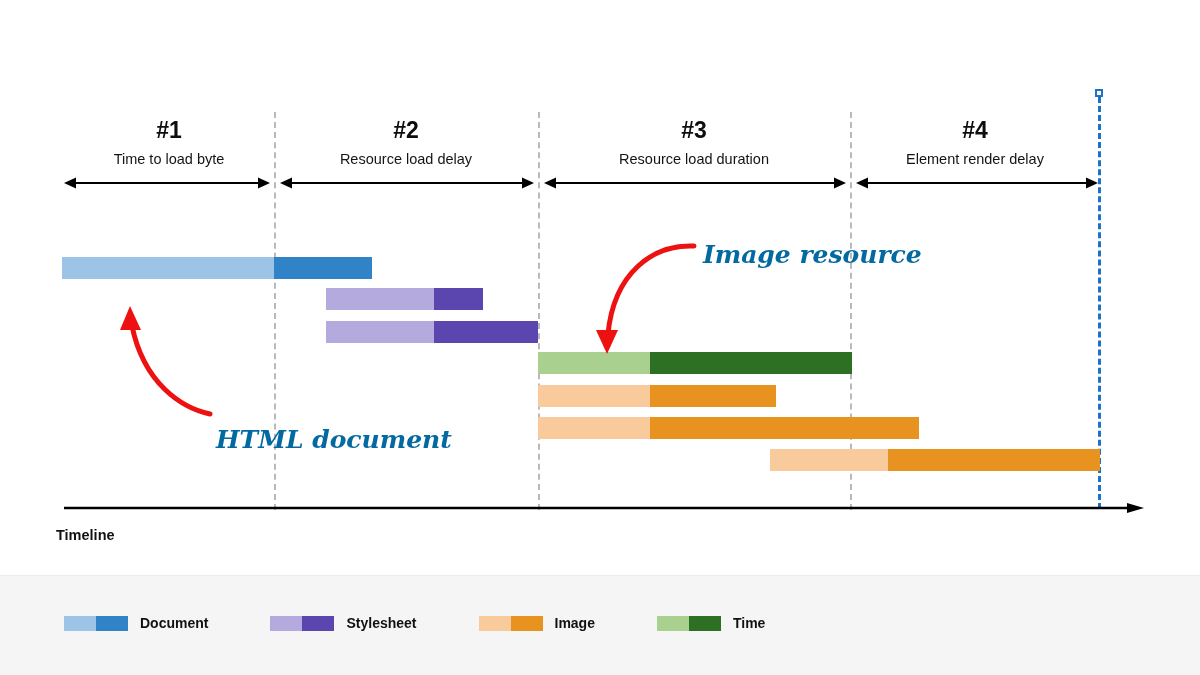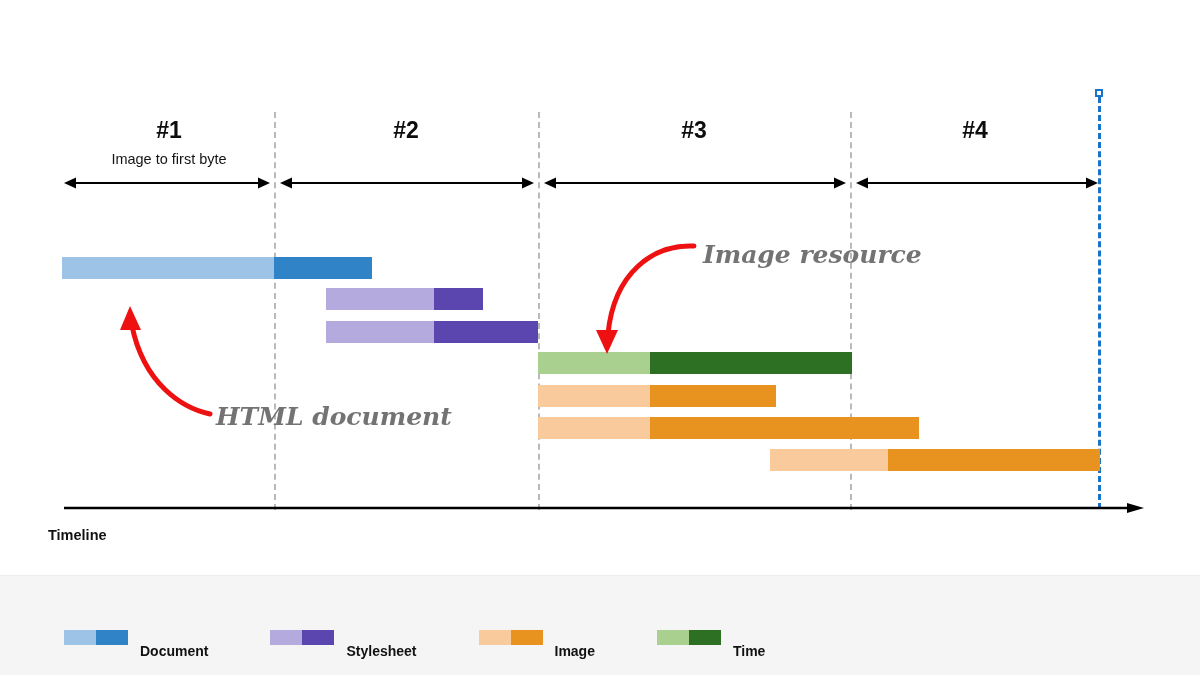--- a/index.html
+++ b/index.html
@@ -103,30 +103,30 @@
   #axis {
     position: absolute;
     left: 64px;
     top: 503px;
     width: 1080px;
     height: 12px;
   }
   #axis svg { display: block; }
   #timeline-label {
     position: absolute;
-    left: 48px;
+    left: 56px;
     top: 527px;
     font-size: 14.5px;
     font-weight: bold;
     color: #111111;
   }
   
   .annot {
     position: absolute;
-    color: #737373;
+    color: #0369a1;
     font-family: "DejaVu Serif", serif;
     font-style: italic;
     font-weight: bold;
     font-size: 25px;
     white-space: nowrap;
   }
   .annot-arrow {
     position: absolute;
   }
   .annot-arrow svg { display: block; overflow: visible; }
@@ -152,73 +152,75 @@
   .legend-swatch span {
     width: 50%;
     height: 100%;
     box-sizing: border-box;
   }
   .legend-label {
     font-size: 14px;
     font-weight: bold;
     color: #111111;
     white-space: nowrap;
-    margin-top: 28px;
   }
 </style>
 </head>
 <body>
 
 <div id="stage">
 
   <div id="footer-band"></div>
 
   <div id="lcp-square"></div>
   <div id="lcp-line"></div>
 
   <div class="divider" style="left:274px;"></div>
   <div class="divider" style="left:538px;"></div>
   <div class="divider" style="left:850px;"></div>
 
   <div class="phase" style="left:64px; width:210px;">
     <div class="phase-num">#1</div>
-    <div class="phase-name">Image to first byte</div>
+    <div class="phase-name">Time to load byte</div>
   </div>
   <div class="phase-arrow" style="left:64px; width:206px;">
     <svg width="206" height="14" viewBox="0 0 206 14">
       <line x1="9" y1="7" x2="197" y2="7" stroke="#000" stroke-width="2.2"></line>
       <polygon points="0,7 12,1.6 12,12.4" fill="#000"></polygon>
       <polygon points="206,7 194,1.6 194,12.4" fill="#000"></polygon>
     </svg>
   </div>
 
   <div class="phase" style="left:274px; width:264px;">
     <div class="phase-num">#2</div>
+    <div class="phase-name">Resource load delay</div>
   </div>
   <div class="phase-arrow" style="left:280px; width:254px;">
     <svg width="254" height="14" viewBox="0 0 254 14">
       <line x1="9" y1="7" x2="245" y2="7" stroke="#000" stroke-width="2.2"></line>
       <polygon points="0,7 12,1.6 12,12.4" fill="#000"></polygon>
       <polygon points="254,7 242,1.6 242,12.4" fill="#000"></polygon>
     </svg>
   </div>
 
   <div class="phase" style="left:538px; width:312px;">
     <div class="phase-num">#3</div>
+    <div class="phase-name">Resource load duration</div>
   </div>
   <div class="phase-arrow" style="left:544px; width:302px;">
     <svg width="302" height="14" viewBox="0 0 302 14">
       <line x1="9" y1="7" x2="293" y2="7" stroke="#000" stroke-width="2.2"></line>
       <polygon points="0,7 12,1.6 12,12.4" fill="#000"></polygon>
       <polygon points="302,7 290,1.6 290,12.4" fill="#000"></polygon>
     </svg>
   </div>
 
   <div class="phase" style="left:850px; width:250px;">
     <div class="phase-num">#4</div>
+    <div class="phase-name">Element render delay</div>
   </div>
   <div class="phase-arrow" style="left:856px; width:242px;">
     <svg width="242" height="14" viewBox="0 0 242 14">
       <line x1="9" y1="7" x2="233" y2="7" stroke="#000" stroke-width="2.2"></line>
       <polygon points="0,7 12,1.6 12,12.4" fill="#000"></polygon>
       <polygon points="242,7 230,1.6 230,12.4" fill="#000"></polygon>
     </svg>
   </div>
 
   <div id="bars">
@@ -251,21 +253,21 @@
         <div class="seg-b" style="width: 212px; background: rgb(232, 146, 31); border: 1px solid rgb(232, 146, 31);"></div>
       </div>
     </div>
 
   <div class="annot-arrow" style="left:110px; top:288px;">
     <svg width="110" height="130" viewBox="0 0 110 130">
       <path d="M100,126 C72,120 34,96 22,38" fill="none" stroke="#ee1111" stroke-width="5" stroke-linecap="round"></path>
       <polygon points="20,18 31,42 10,42" fill="#ee1111"></polygon>
     </svg>
   </div>
-  <div class="annot" style="left:216px; top:402px;">HTML document</div>
+  <div class="annot" style="left:216px; top:425px;">HTML document</div>
 
   <div class="annot-arrow" style="left:590px; top:238px;">
     <svg width="110" height="120" viewBox="0 0 110 120">
       <path d="M104,8 C64,6 24,34 18,96" fill="none" stroke="#ee1111" stroke-width="5" stroke-linecap="round"></path>
       <polygon points="17,116 6,92 28,92" fill="#ee1111"></polygon>
     </svg>
   </div>
   <div class="annot" style="left:703px; top:240px;">Image resource</div>
 
   <div id="axis">

